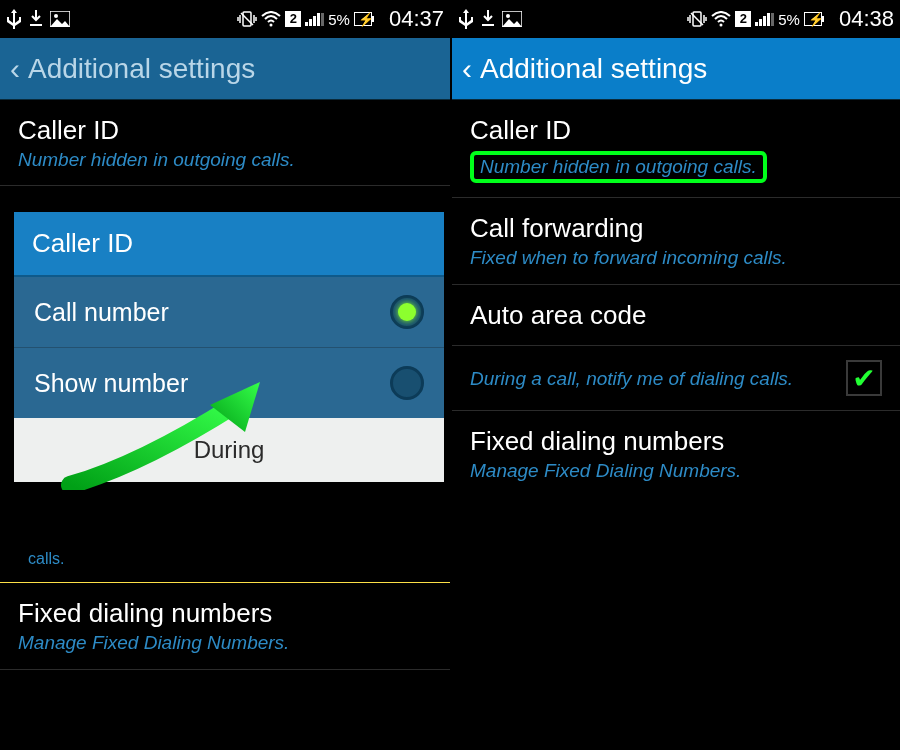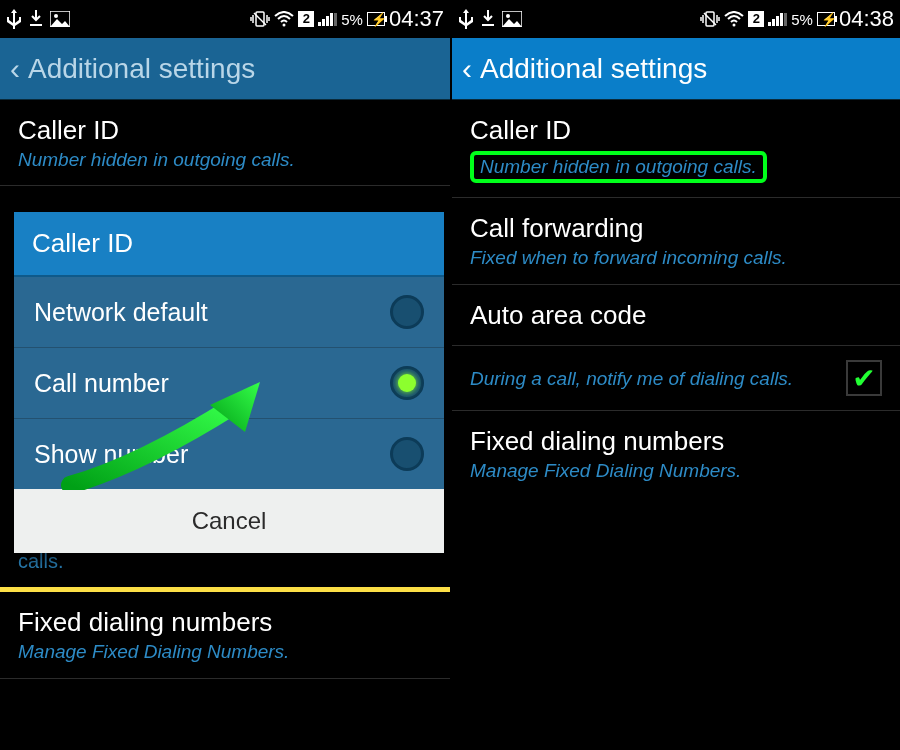--- a/index.html
+++ b/index.html
@@ -14,21 +14,21 @@
 
   
   .statusbar {
     height: 38px; background:#000; color:#fff;
     display:flex; align-items:center; justify-content:space-between;
     padding: 0 6px; font-size:16px;
   }
   .sb-left, .sb-right { display:flex; align-items:center; gap:6px; }
   .sb-right { font-size:15px; gap:4px;}
   .sb-item { display:inline-flex; align-items:center;}
-  .sb-time { font-size:22px; font-weight:400; margin-left:0;}
+  .sb-time { font-size:22px; font-weight:400; margin-left:13px;}
   .sb-battery-box { display:inline-block;width:18px;height:14px;border:1px solid #fff;position:relative;}
   .sb-battery-box::after{content:"";position:absolute;right:-3px;top:3px;width:2px;height:6px;background:#fff;}
   .sb-battery-bolt{position:absolute;left:3px;top:-1px;font-size:13px;color:#fff;}
   .sb-sim{display:inline-block;width:16px;height:16px;background:#fff;color:#000;font-size:13px;font-weight:700;line-height:16px;text-align:center;}
   .sb-signal{display:inline-flex;align-items:flex-end;gap:1px;height:14px;}
   .sb-signal span{display:inline-block;width:3px;background:#fff;}
   .sb-signal span:nth-child(1){height:4px;}
   .sb-signal span:nth-child(2){height:7px;}
   .sb-signal span:nth-child(3){height:10px;}
   .sb-signal span:nth-child(4){height:13px;}
@@ -94,21 +94,21 @@
     background:#eef0ef; color:#2b2b2b; text-align:center;
     padding:18px 0; font-size:24px; font-weight:400;
   }
 
   
   .arrow {
     position:absolute; left:60px; top:370px; pointer-events:none;
   }
 
   
-  .row-partial{color:#2d8bc6;font-size:20px;padding:4px 18px 14px;border-bottom:5px solid #fde047;}
+  .row-partial{color:#2d8bc6;font-size:16px;padding:4px 28px 14px;border-bottom:1px solid #fde047;}
 </style>
 </head>
 <body>
 
 <div class="phone">
   <div class="statusbar">
     <div class="sb-left">
       <span class="sb-item">
         <svg width="16" height="20" viewBox="0 0 16 20">
             <path d="M8 0 L11 4 H9 V14 L13 11 V8 H15 V13 L9 17 V20 H7 V17 L1 13 V8 H3 V11 L7 14 V4 H5 Z" fill="#fff"></path>
@@ -181,32 +181,28 @@
       <div class="textcol">
         <div class="row-title">Fixed dialing numbers</div>
         <div class="row-sub">Manage Fixed Dialing Numbers.</div>
       </div>
     </div>
   </div>
 
   <div class="dialog">
     <div class="dialog-header">Caller ID</div>
     <div class="dialog-row">
-      <span>Network default</span>
-      <span class="radio"></span>
-    </div>
-    <div class="dialog-row">
       <span>Call number</span>
       <span class="radio selected"></span>
     </div>
     <div class="dialog-row" style="border-bottom:none">
       <span>Show number</span>
       <span class="radio"></span>
     </div>
-    <div class="dialog-footer">Cancel</div>
+    <div class="dialog-footer">During</div>
   </div>
 
   <svg class="arrow" width="220" height="120" viewBox="0 0 220 120">
     <defs>
       <linearGradient id="ga" x1="0" y1="1" x2="1" y2="0">
         <stop offset="0" stop-color="#00a016"></stop>
           <stop offset="1" stop-color="#35ff4a"></stop>
       </linearGradient>
     </defs>
     <path d="M10 115 Q 80 95 175 35" stroke="url(#ga)" stroke-width="18" fill="none" stroke-linecap="round"></path>

